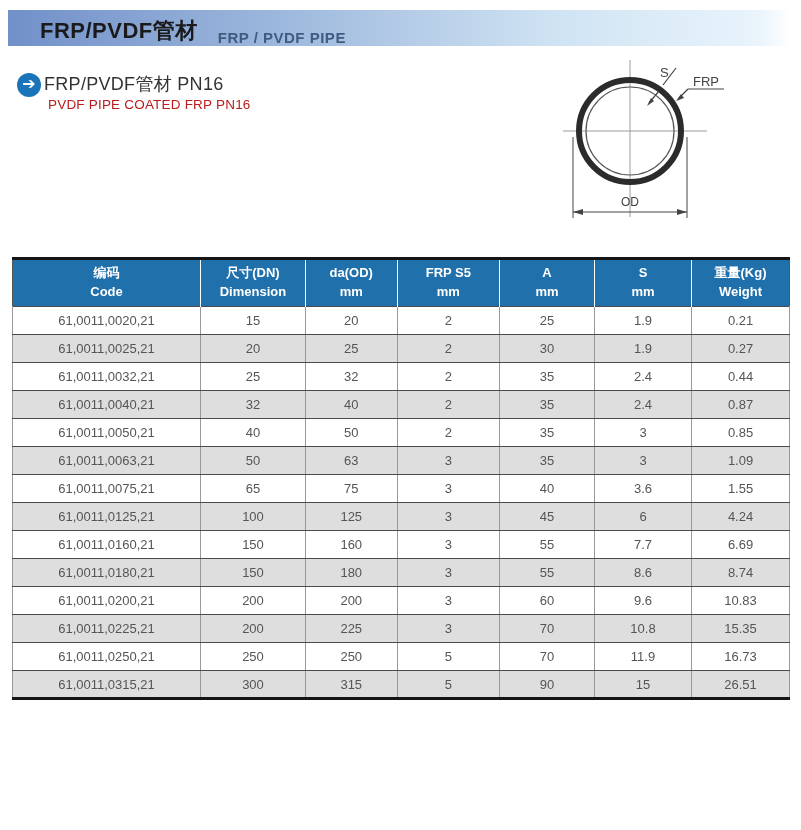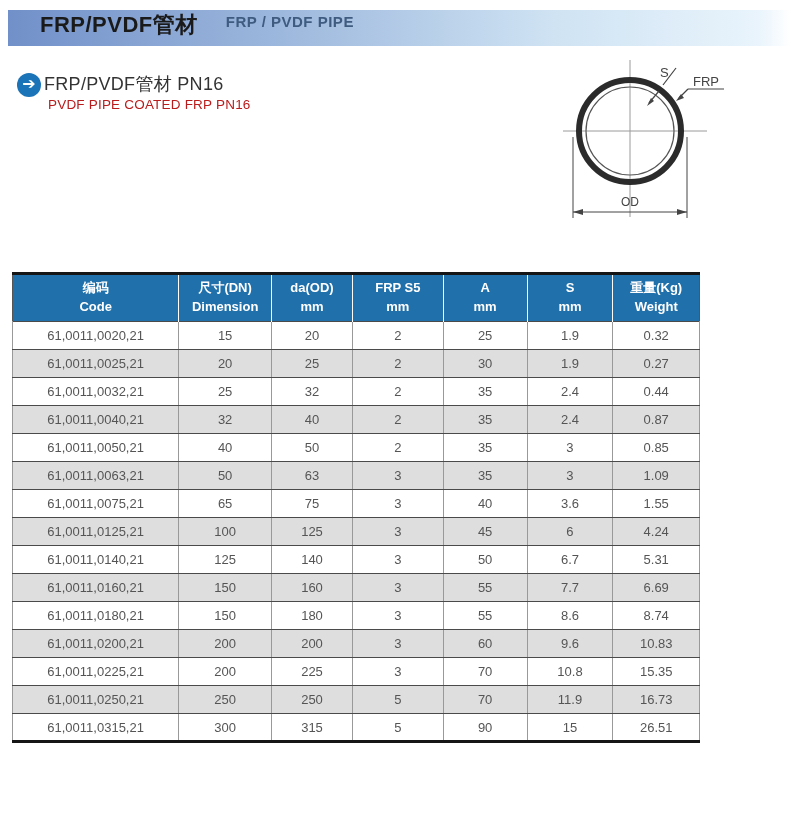--- a/index.html
+++ b/index.html
@@ -9,28 +9,28 @@
     position: relative;
     font-family: "Liberation Sans", "DejaVu Sans", sans-serif;
     overflow: hidden;
   }
 
   
   .banner {
     position: absolute; left: 8px; top: 10px;
     width: 782px; height: 36px;
     background: linear-gradient(to right, #7190c9 0%, #9db8dd 35%, #cfe3f3 70%, #e9f4fc 96%, #ffffff 100%);
-    display: flex; align-items: flex-start;
+    display: flex; align-items: flex-end;
     padding-left: 32px;
   }
   .banner .zh {
     font-size: 22px; font-weight: bold; color: #1a1a1a; letter-spacing: 0.5px;
   }
   .banner .en {
-    font-size: 15px; font-weight: bold; color: #3f5c80; margin-left: 28px; padding-top: 3px;
+    font-size: 15px; font-weight: bold; color: #3f5c80; margin-left: 20px; padding-top: 3px;
     letter-spacing: 0.5px;
   }
 
   
   .bullet {
     position: absolute; left: 17px; top: 73px;
     width: 24px; height: 24px; border-radius: 50%;
     background: #1b74b8;
     display: flex; align-items: center; justify-content: center;
   }
@@ -46,22 +46,22 @@
     position: absolute; left: 48px; top: 97px;
     font-size: 13.5px; color: #b91c1c; letter-spacing: 0.2px;
   }
 
   
   .diagram { position: absolute; left: 540px; top: 55px; }
   .diagram text { font-family: "Liberation Sans", sans-serif; fill: #444; }
 
   
   table.spec {
-    position: absolute; left: 12px; top: 272px;
-    width: 688px;
+    position: absolute; left: 12px; top: 257px;
+    width: 778px;
     border-collapse: collapse;
     table-layout: fixed;
     border-top: 3px solid #151515;
     border-bottom: 3px solid #151515;
     border-left: 1px solid #555;
     border-right: 1px solid #555;
   }
   table.spec th {
     background: #2070ab;
     color: #ffffff;
@@ -174,21 +174,21 @@
 </tr>
   </thead>
   <tbody>
   <tr>
     <td>61,0011,0020,21</td>
     <td>15</td>
     <td>20</td>
     <td>2</td>
     <td>25</td>
     <td>1.9</td>
-    <td>0.32</td>
+    <td>0.21</td>
   </tr>
 
   <tr>
     <td>61,0011,0025,21</td>
     <td>20</td>
     <td>25</td>
     <td>2</td>
     <td>30</td>
     <td>1.9</td>
     <td>0.27</td>
@@ -249,29 +249,20 @@
   <tr>
     <td>61,0011,0125,21</td>
     <td>100</td>
     <td>125</td>
     <td>3</td>
     <td>45</td>
     <td>6</td>
     <td>4.24</td>
   </tr>
 
-  <tr>
-    <td>61,0011,0140,21</td>
-    <td>125</td>
-    <td>140</td>
-    <td>3</td>
-    <td>50</td>
-    <td>6.7</td>
-    <td>5.31</td>
-  </tr>
 
   <tr>
     <td>61,0011,0160,21</td>
     <td>150</td>
     <td>160</td>
     <td>3</td>
     <td>55</td>
     <td>7.7</td>
     <td>6.69</td>
   </tr>

